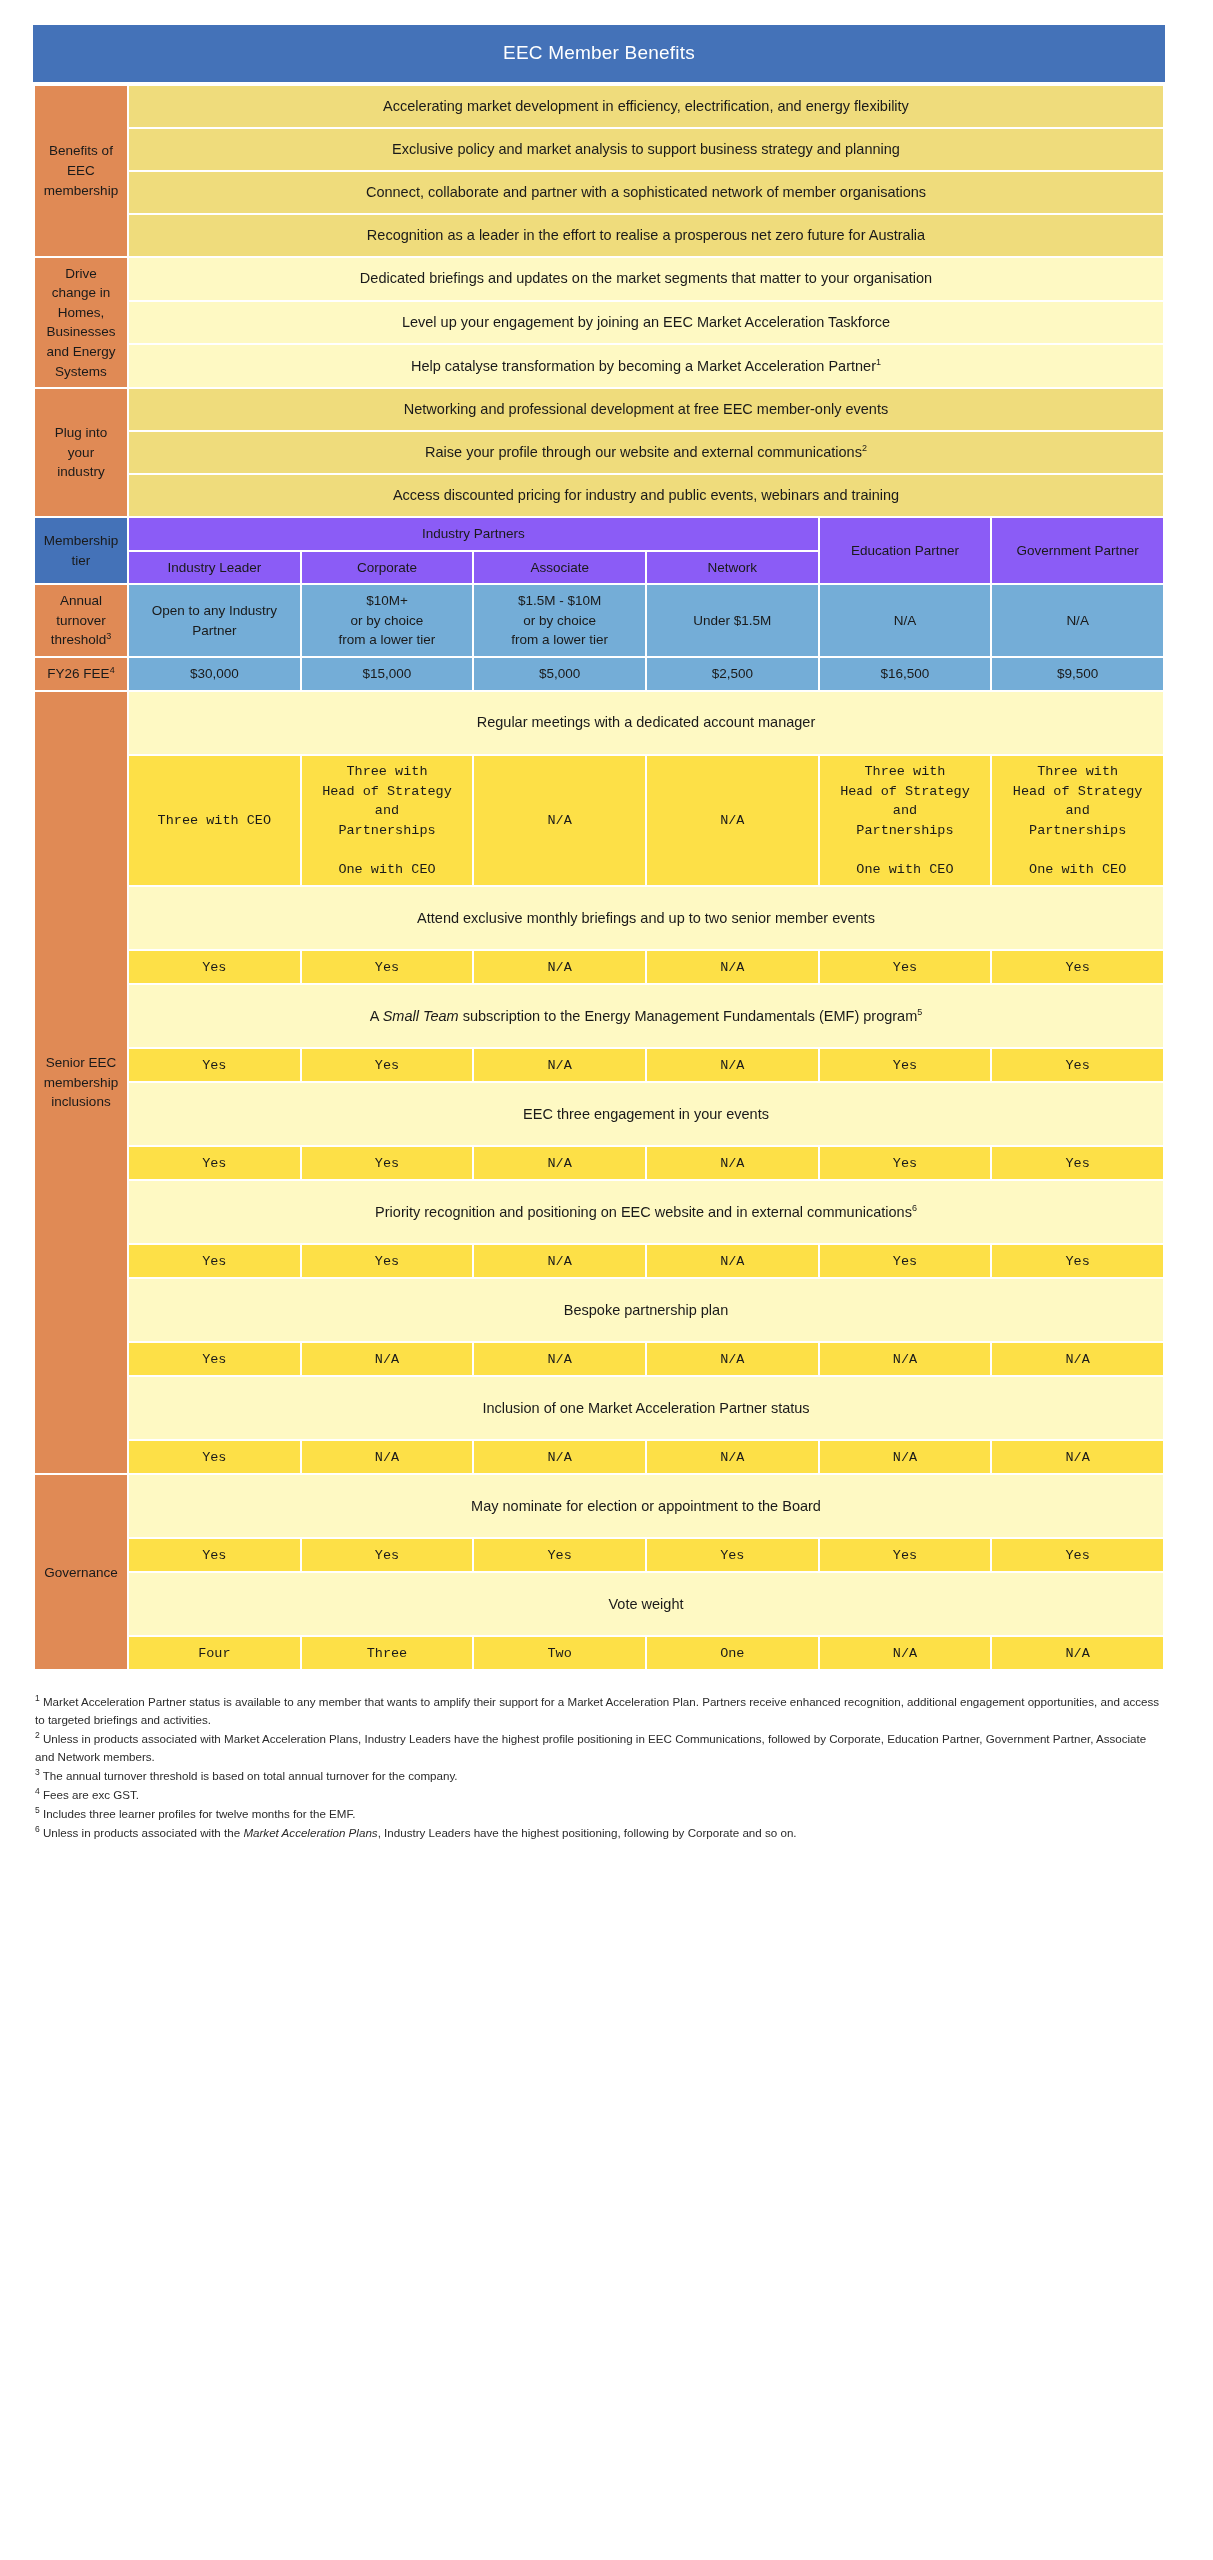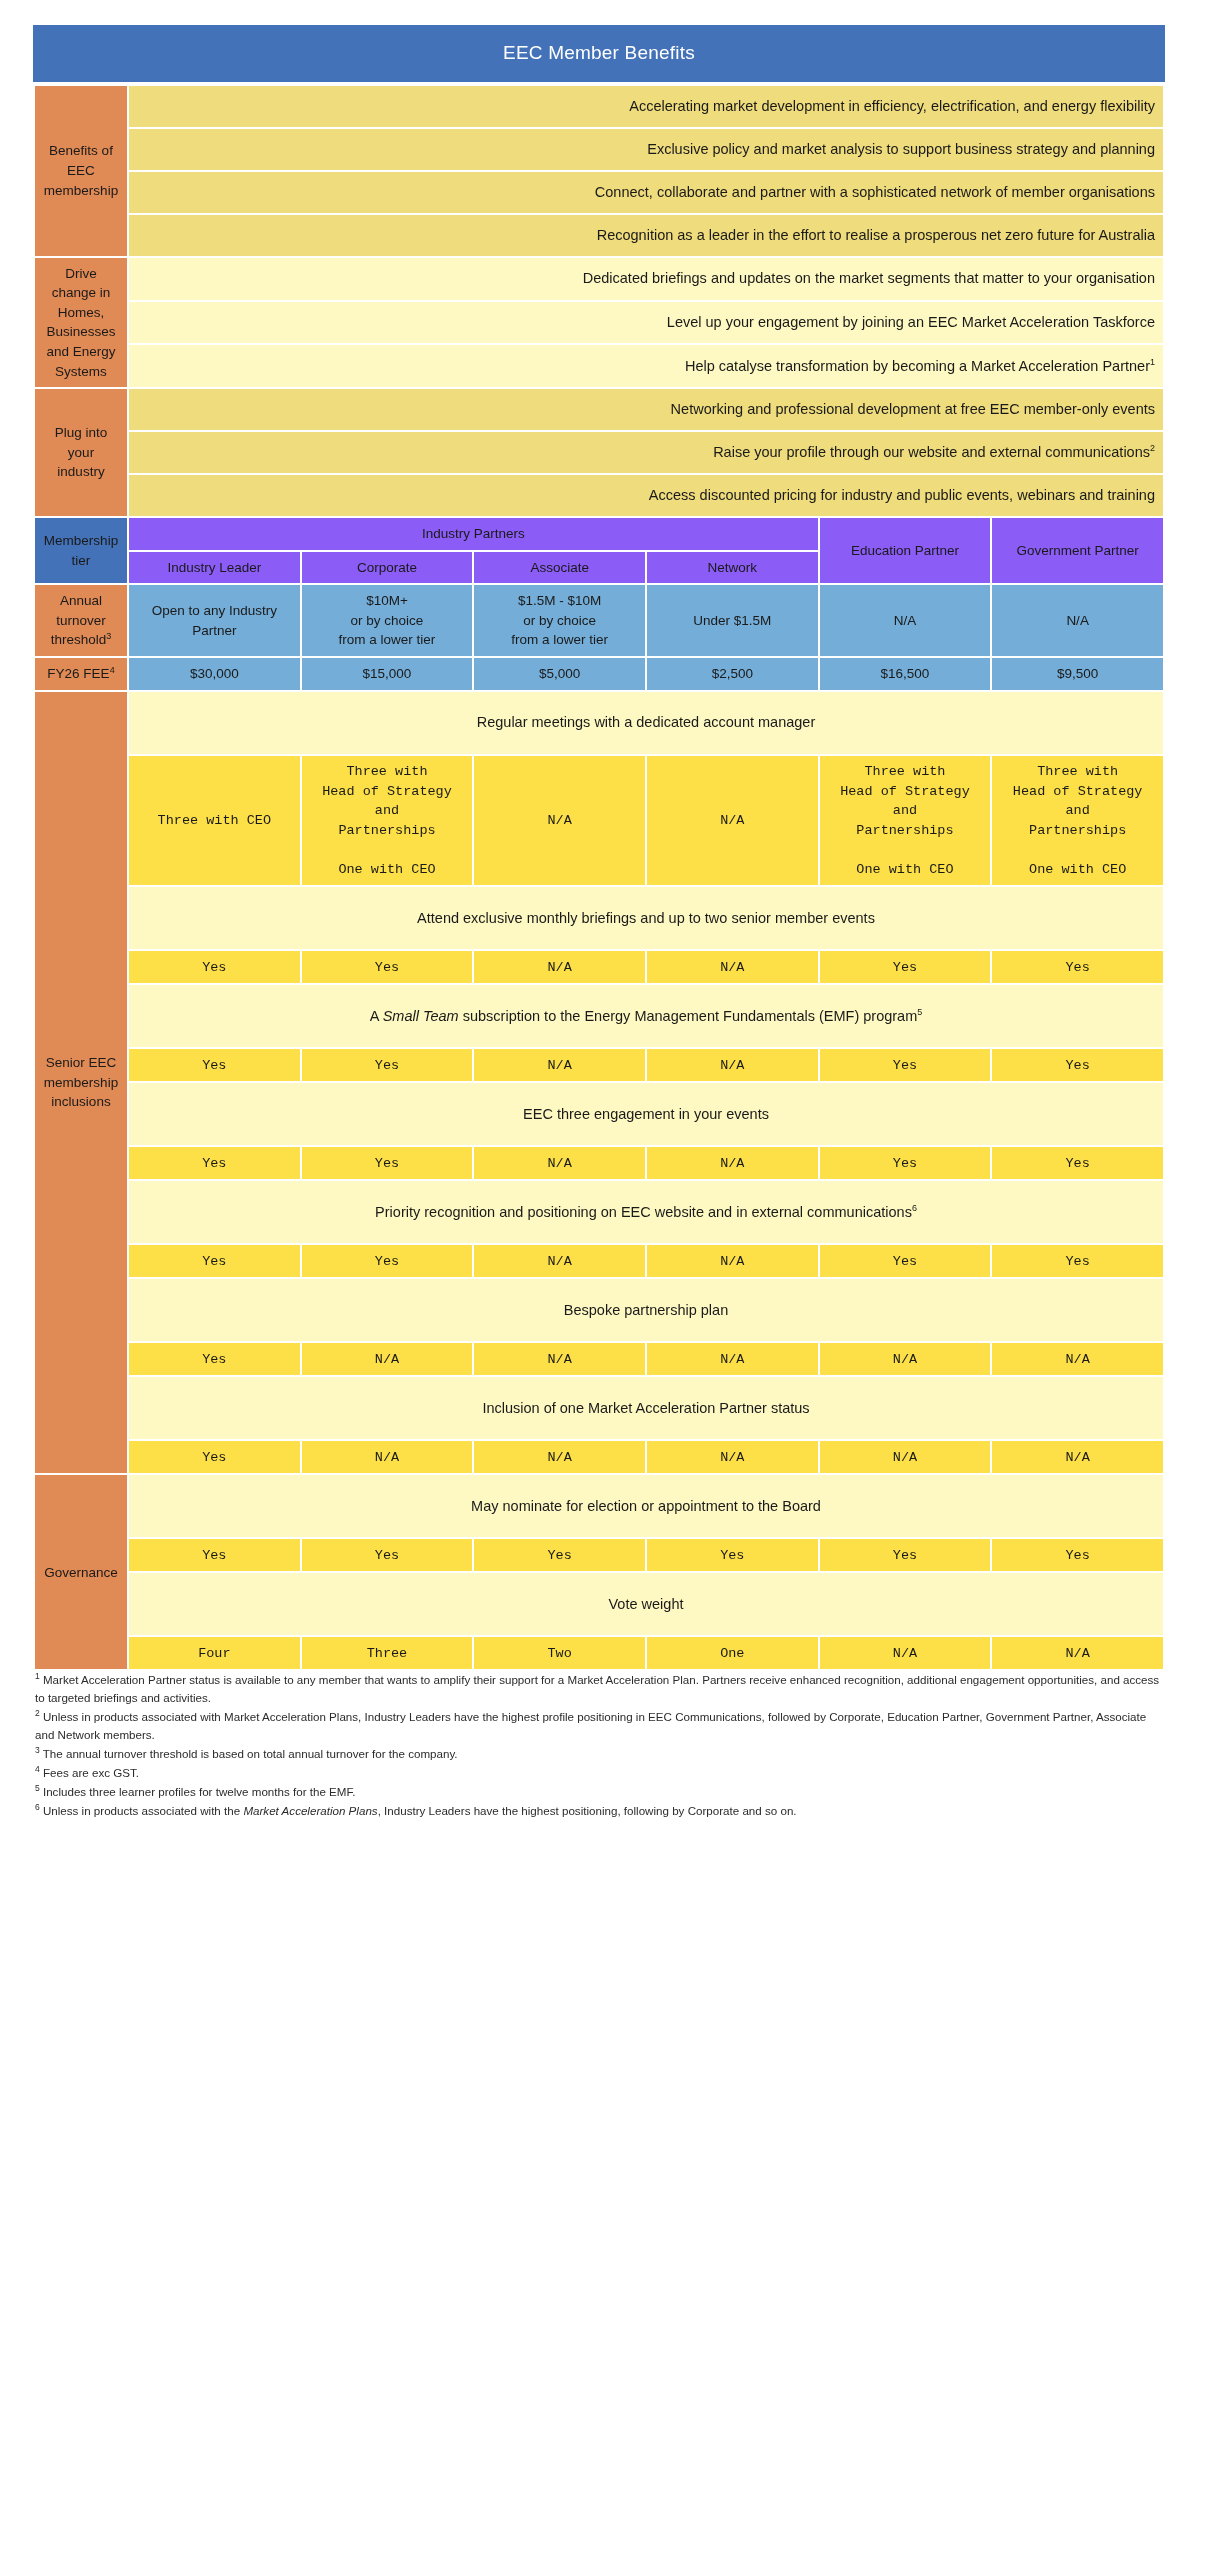--- a/index.html
+++ b/index.html
@@ -56,30 +56,31 @@
     padding: 6px 6px;
   }
   .cat.blue { background: #4472b8; }
 
   .yellow   { background: #efdc7c; }
   .peach    { background: #fef9c3; }
   .cream    { background: #fde047; font-family: Liberation Mono, monospace; }
   .blue-hd  { background: #8b5cf6; color:#fff; }
   .blue-lt  { background: #74add7; color:#fff; }
 
-  .benefit-row td.benefit { height: 41px; font-size: 14.5px; text-align: right; }
+  .benefit-row td.benefit { height: 41px; font-size: 14.5px; }
   .wide-row td.wide { height: 62px; font-size: 14.5px; }
   .val-row td { height: 32px; font-size: 12.5px; }
 
   sup { font-size: 9px; vertical-align: super; line-height: 0; }
 
   .multi { white-space: pre-line; line-height: 1.5; }
 
   
   .footnotes {
+    margin-top: 22px;
     padding: 0 2px;
     font-size: 11.6px;
     line-height: 1.55;
     color: #2b2b2b;
   }
   .footnotes p { margin: 0 0 1px 0; }
   .fn-mark { font-size: 8.5px; vertical-align: super; line-height: 0; }
   em { font-style: italic; }
 </style>
 </head>

